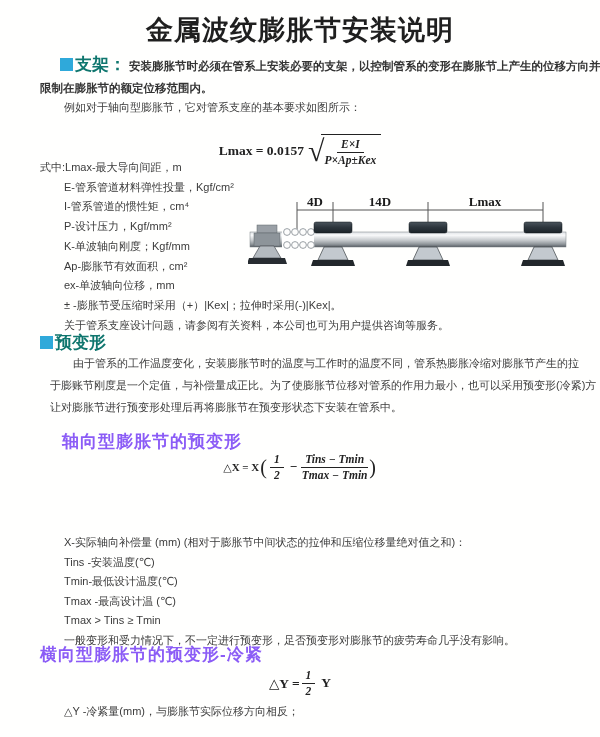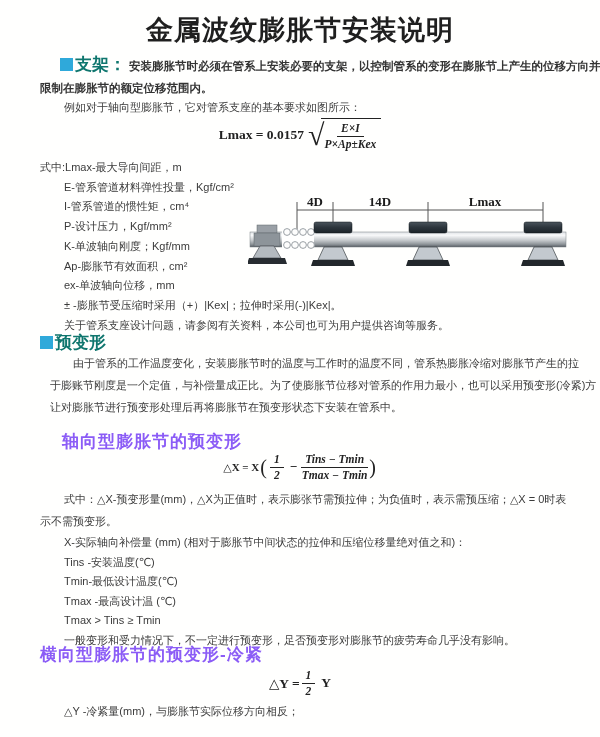--- a/index.html
+++ b/index.html
@@ -24,21 +24,21 @@
   #para-support .t{font-weight:bold;font-size:11.5px;color:#333;}
   #para-support .l1{padding-left:20px;}
   #line-example{top:100px;left:64px;}
   
   .formula{left:0;width:600px;display:flex;justify-content:center;align-items:center;
     font-family:"Liberation Serif","DejaVu Serif",serif;color:#222;font-weight:600;}
   .fr{display:inline-flex;flex-direction:column;align-items:center;
     font-style:italic;font-size:11.5px;line-height:1.3;}
   .fr .num{border-bottom:1px solid #222;padding:0 4px 0px;}
   .fr .den{padding-top:0px;}
-  #formula1{top:118px;}
+  #formula1{top:134px;}
   #formula1 .lhs{font-size:13.5px;margin-right:4px;font-style:normal;}
   .radical{font-size:30px;font-weight:400;line-height:26px;margin-right:-3px;}
   .rootbox{border-top:1.5px solid #222;padding:2px 5px 0 3px;}
   #formula2{top:452px;font-size:13px;}
   #formula2 .lhs,#formula2 .rhs{font-size:11px;font-style:normal;}
   .paren{font-size:20px;font-weight:400;margin:0 1px;}
   .minus{margin:0 4px;}
   .half{margin:0 2px;}
   #formula3{top:668px;}
   #formula3 .lhs,#formula3 .rhs{font-size:13.5px;font-style:normal;}
@@ -193,24 +193,20 @@
       <span class="den">2</span>
     </span>
     <span class="minus">−</span>
     <span class="fr">
       <span class="num">Tins − Tmin</span>
       <span class="den">Tmax − Tmin</span>
     </span>
     <span class="paren">)</span>
   </div>
 
-  <div id="para-dx" class="abs">
-    <div class="nowrap l1">式中：△X-预变形量(mm)，△X为正值时，表示膨张节需预拉伸；为负值时，表示需预压缩；△X = 0时表</div>
-    <div class="nowrap">示不需预变形。</div>
-  </div>
 
   <div id="axial-items" class="abs">
     <div class="nowrap">X-实际轴向补偿量 (mm) (相对于膨胀节中间状态的拉伸和压缩位移量绝对值之和)：</div>
     <div class="nowrap">Tins -安装温度(℃)</div>
     <div class="nowrap">Tmin-最低设计温度(℃)</div>
     <div class="nowrap">Tmax -最高设计温 (℃)</div>
     <div class="nowrap">Tmax &gt; Tins ≥ Tmin</div>
     <div class="nowrap">一般变形和受力情况下，不一定进行预变形，足否预变形对膨胀节的疲劳寿命几乎没有影响。</div>
   </div>
 

